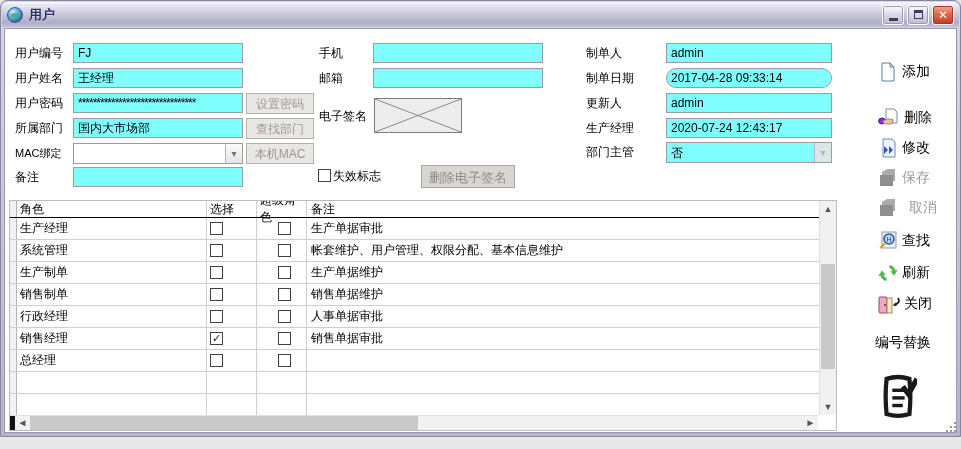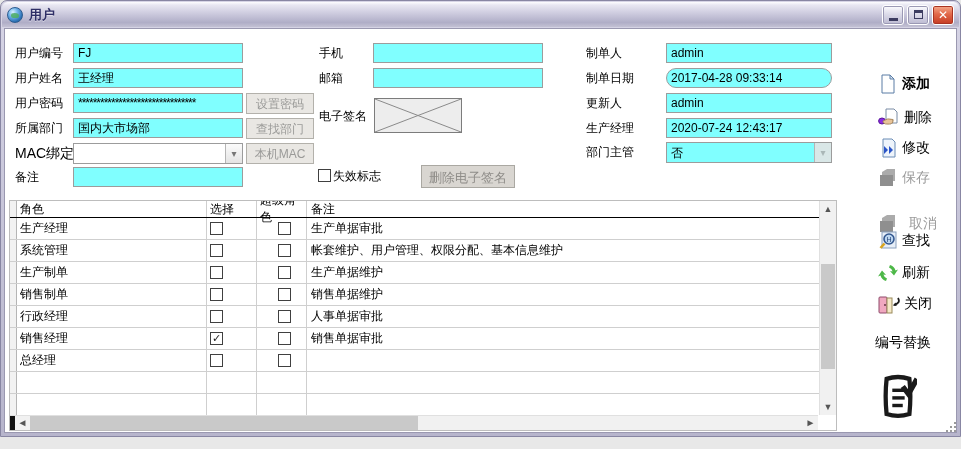--- a/index.html
+++ b/index.html
@@ -122,21 +122,21 @@
   <div class="client"></div>
 
   <span class="lbl" style="left:14px;top:42px;">用户编号</span>
   <input class="field" style="left: 72px; top: 42px; width: 170px;" value="FJ">
   <span class="lbl" style="left:14px;top:67px;">用户姓名</span>
   <input class="field" style="left: 72px; top: 67px; width: 170px;" value="王经理">
   <span class="lbl" style="left:14px;top:92px;">用户密码</span>
   <input class="field" style="left: 72px; top: 92px; width: 170px; letter-spacing: -1px;" value="********************************">
   <span class="lbl" style="left:14px;top:117px;">所属部门</span>
   <input class="field" style="left: 72px; top: 117px; width: 170px;" value="国内大市场部">
-  <span class="lbl" style="left:14px;top:142px;font-size:14px;">MAC绑定</span>
+  <span class="lbl" style="left:14px;top:142px;font-size:11px;">MAC绑定</span>
   <div class="combo" style="left:72px;top:142px;width:170px;">
     <span class="val"></span>
     <span class="drop">
         <span>▾</span>
       </span>
   </div>
   <span class="lbl" style="left:14px;top:166px;">备注</span>
   <input class="field" style="left: 72px; top: 166px; width: 170px;" value="">
 
   <button class="side-btn" style="left:245px;top:92px;">设置密码</button>
@@ -284,21 +284,21 @@
     </div>
     <div class="hscroll">
       <span class="hs-black"></span>
       <span class="arr">◄</span>
       <span class="thumb"></span>
       <span class="track"></span>
       <span class="arr">►</span>
     </div>
   </div>
 
-  <div class="action" style="top:72px;font-weight:bold;">
+  <div class="action" style="top:60px;">
     <svg width="20" height="20" viewBox="0 0 20 20">
       <path d="M4 1 h8 l4 4 v14 H4 z" fill="#ffffff" stroke="#5b7da5"></path>
       <path d="M12 1 l4 4 h-4 z" fill="#dce8f5" stroke="#5b7da5"></path>
     </svg>
     <span>添加</span>
   </div>
   <div class="action" style="top:106px;">
     <svg width="22" height="20" viewBox="0 0 22 20">
       <path d="M8 1 h8 l3 3 v11 H8 z" fill="#ffffff" stroke="#7a8ca5"></path>
       <ellipse cx="4" cy="13" rx="3.4" ry="3" fill="#8a2be2" stroke="#5a189a"></ellipse>
@@ -314,21 +314,21 @@
     </svg>
     <span>修改</span>
   </div>
   <div class="action disabled" style="top:166px;">
     <svg width="20" height="20" viewBox="0 0 20 20">
       <path d="M4 4 l5 -3 h8 v12 h-13 z" fill="#ababab"></path>
       <rect x="2" y="7" width="13" height="11" fill="#8f8f8f"></rect>
     </svg>
     <span>保存</span>
   </div>
-  <div class="action disabled" style="top:212px;gap:11px;">
+  <div class="action disabled" style="top:196px;gap:11px;">
     <svg width="20" height="20" viewBox="0 0 20 20">
       <path d="M4 4 l5 -3 h8 v12 h-13 z" fill="#ababab"></path>
       <rect x="2" y="7" width="13" height="11" fill="#8f8f8f"></rect>
     </svg>
     <span>取消</span>
   </div>
   <div class="action" style="top:229px;">
     <svg width="20" height="20" viewBox="0 0 20 20">
       <rect x="4" y="1" width="14" height="16" fill="#e7eef7" stroke="#8aa0bd"></rect>
       <circle cx="11" cy="8" r="5" fill="#bcd6f0" stroke="#33578f" stroke-width="1.6"></circle>

